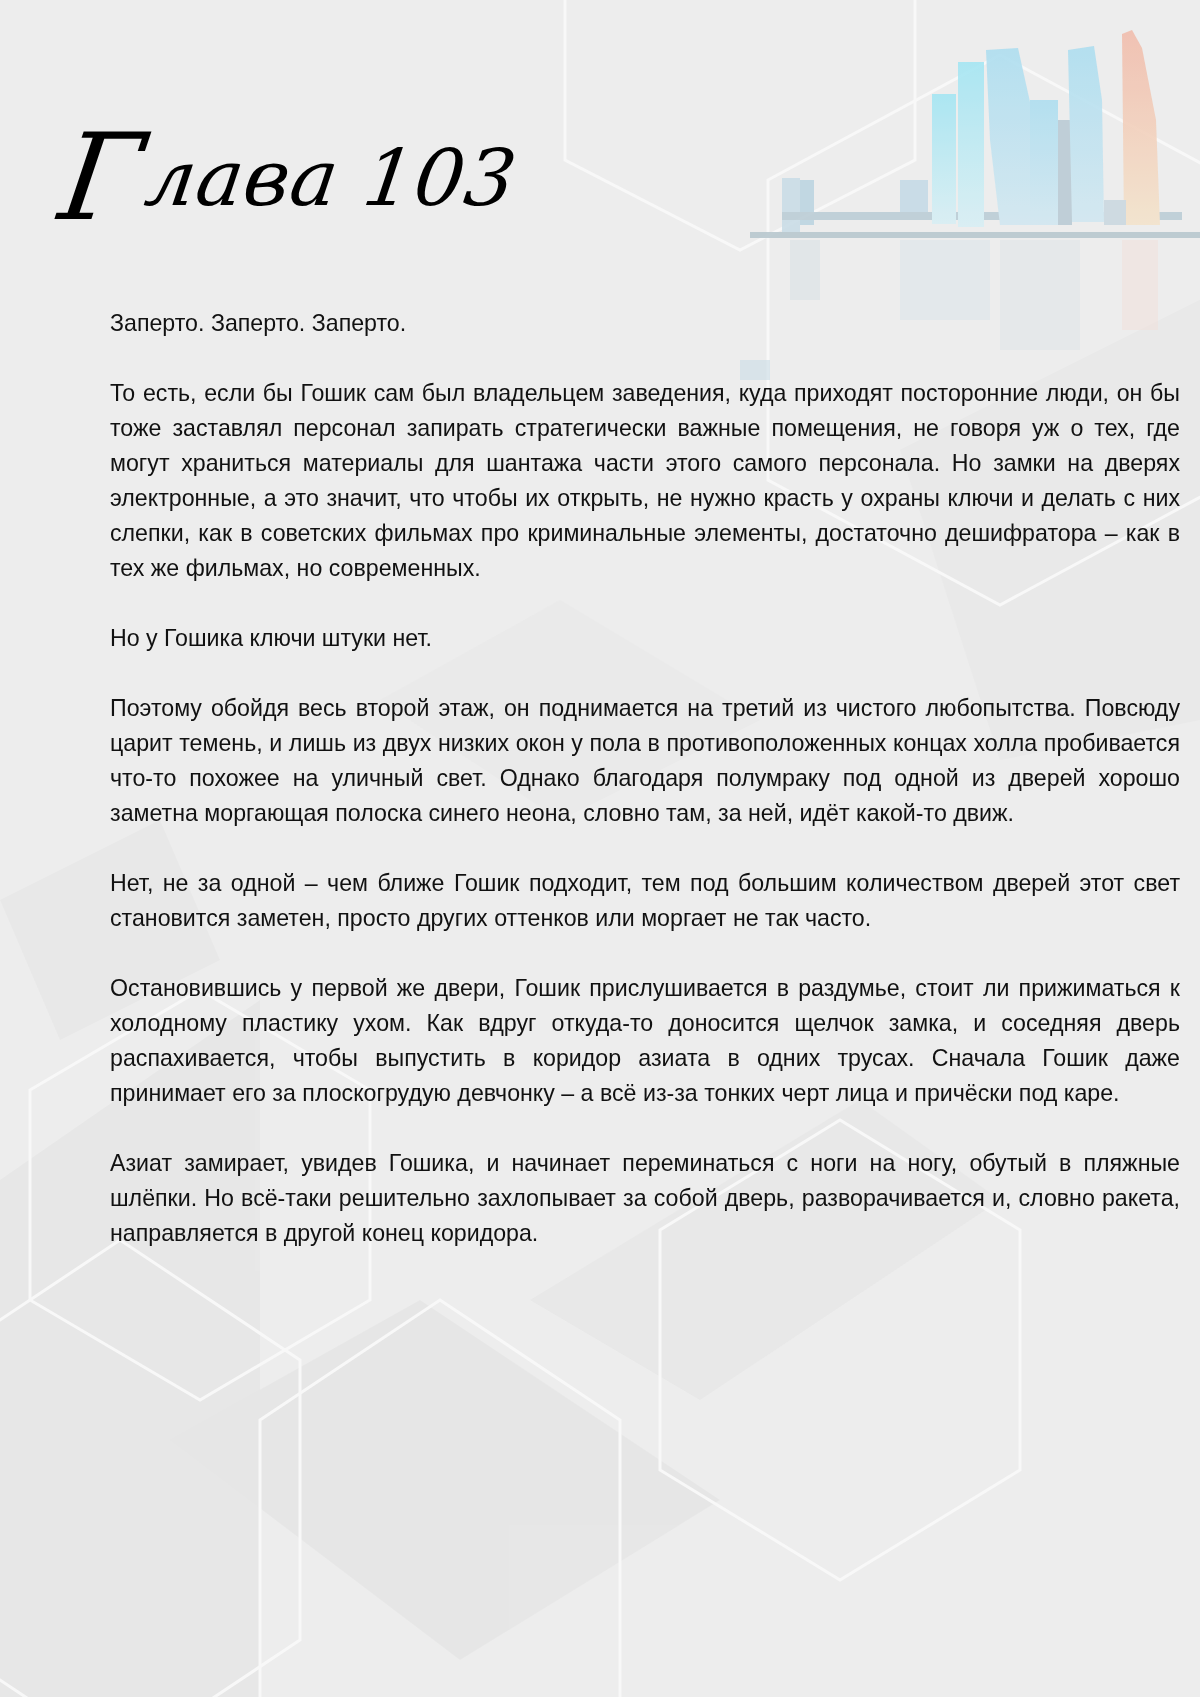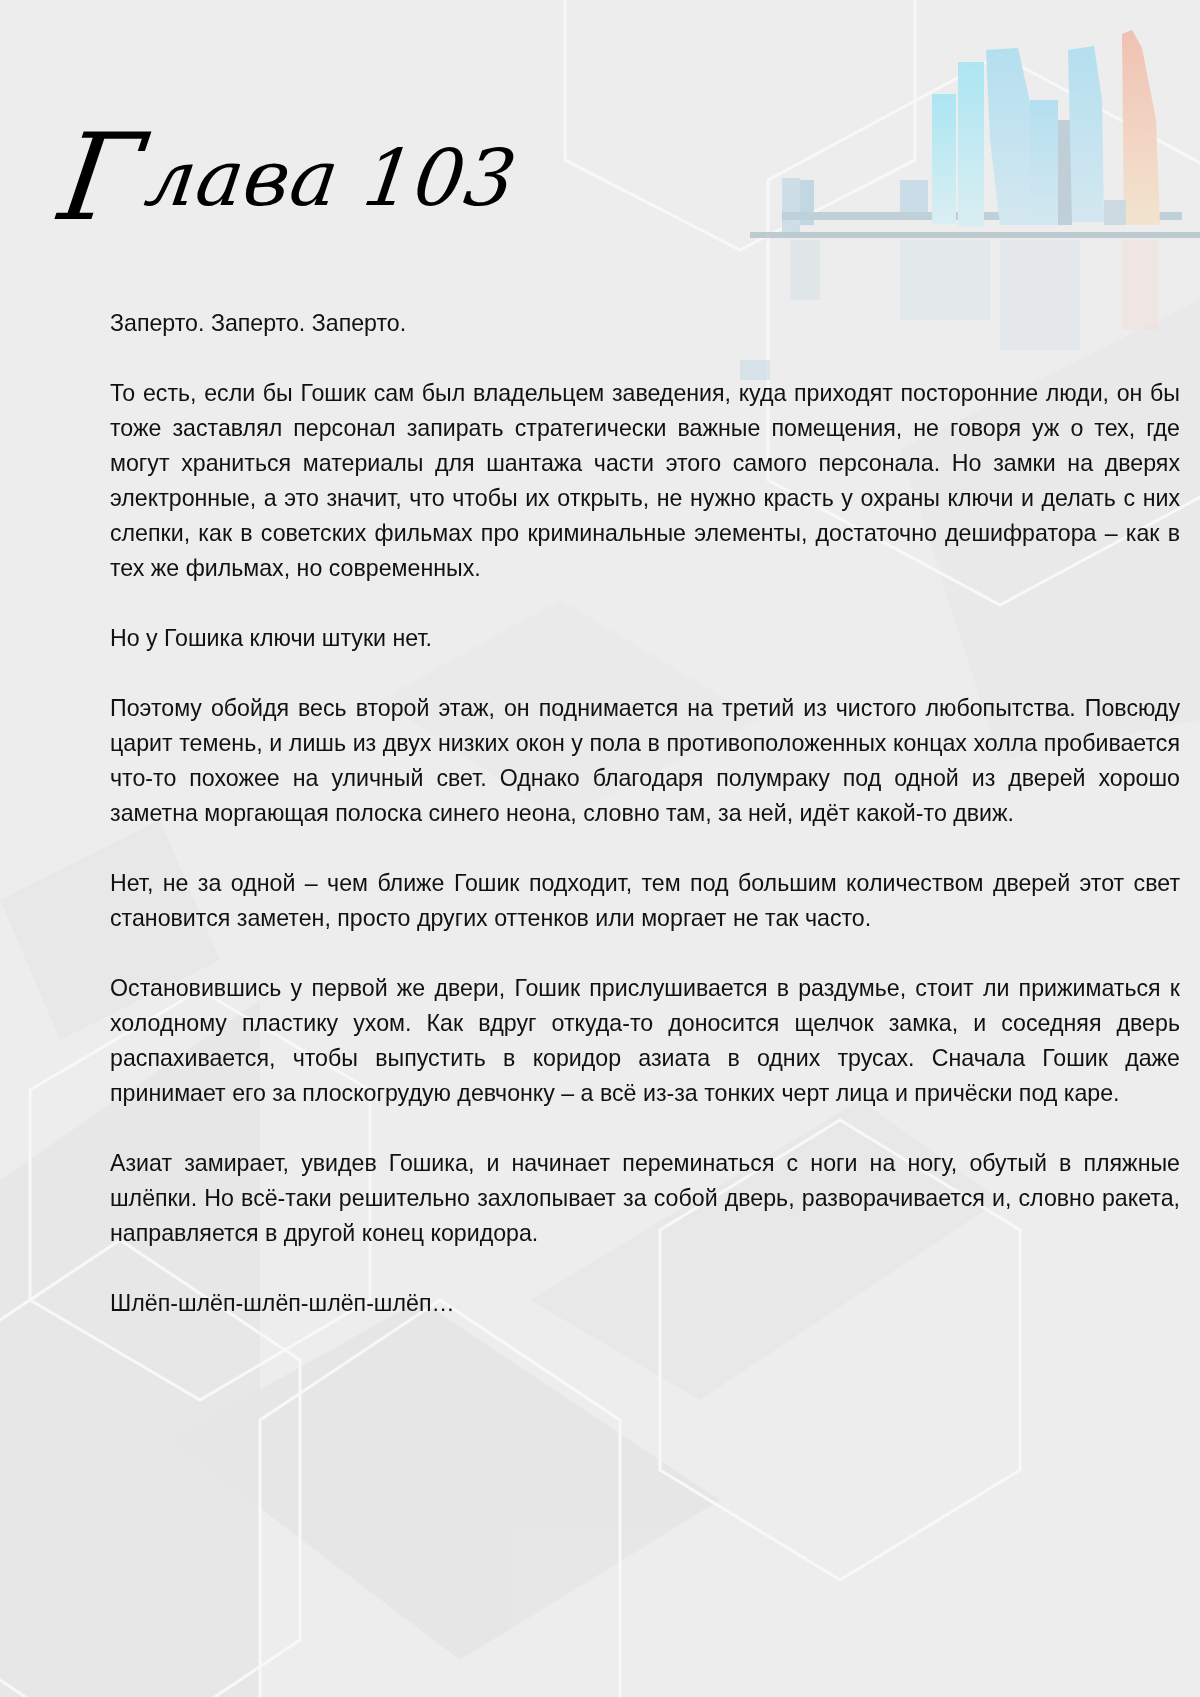--- a/index.html
+++ b/index.html
@@ -138,15 +138,14 @@
   <h1 class="chapter-title"><span class="big-g">Г</span><span>лава 103</span></h1>
 
   <div class="body-text">
     <p class="short">Заперто. Заперто. Заперто.</p>
     <p>То есть, если бы Гошик сам был владельцем заведения, куда приходят посторонние люди, он бы тоже заставлял персонал запирать стратегически важные помещения, не говоря уж о тех, где могут храниться материалы для шантажа части этого самого персонала. Но замки на дверях электронные, а это значит, что чтобы их открыть, не нужно красть у охраны ключи и делать с них слепки, как в советских фильмах про криминальные элементы, достаточно дешифратора – как в тех же фильмах, но современных.</p>
     <p class="short">Но у Гошика ключи штуки нет.</p>
     <p>Поэтому обойдя весь второй этаж, он поднимается на третий из чистого любопытства. Повсюду царит темень, и лишь из двух низких окон у пола в противоположенных концах холла пробивается что-то похожее на уличный свет. Однако благодаря полумраку под одной из дверей хорошо заметна моргающая полоска синего неона, словно там, за ней, идёт какой-то движ.</p>
     <p>Нет, не за одной – чем ближе Гошик подходит, тем под большим количеством дверей этот свет становится заметен, просто других оттенков или моргает не так часто.</p>
     <p>Остановившись у первой же двери, Гошик прислушивается в раздумье, стоит ли прижиматься к холодному пластику ухом. Как вдруг откуда-то доносится щелчок замка, и соседняя дверь распахивается, чтобы выпустить в коридор азиата в одних трусах. Сначала Гошик даже принимает его за плоскогрудую девчонку – а всё из-за тонких черт лица и причёски под каре.</p>
     <p>Азиат замирает, увидев Гошика, и начинает переминаться с ноги на ногу, обутый в пляжные шлёпки. Но всё-таки решительно захлопывает за собой дверь, разворачивается и, словно ракета, направляется в другой конец коридора.</p>
-    <p class="short">Шлёп-шлёп-шлёп-шлёп-шлёп…</p>
   </div>
 </div>
 
 </body></html>

